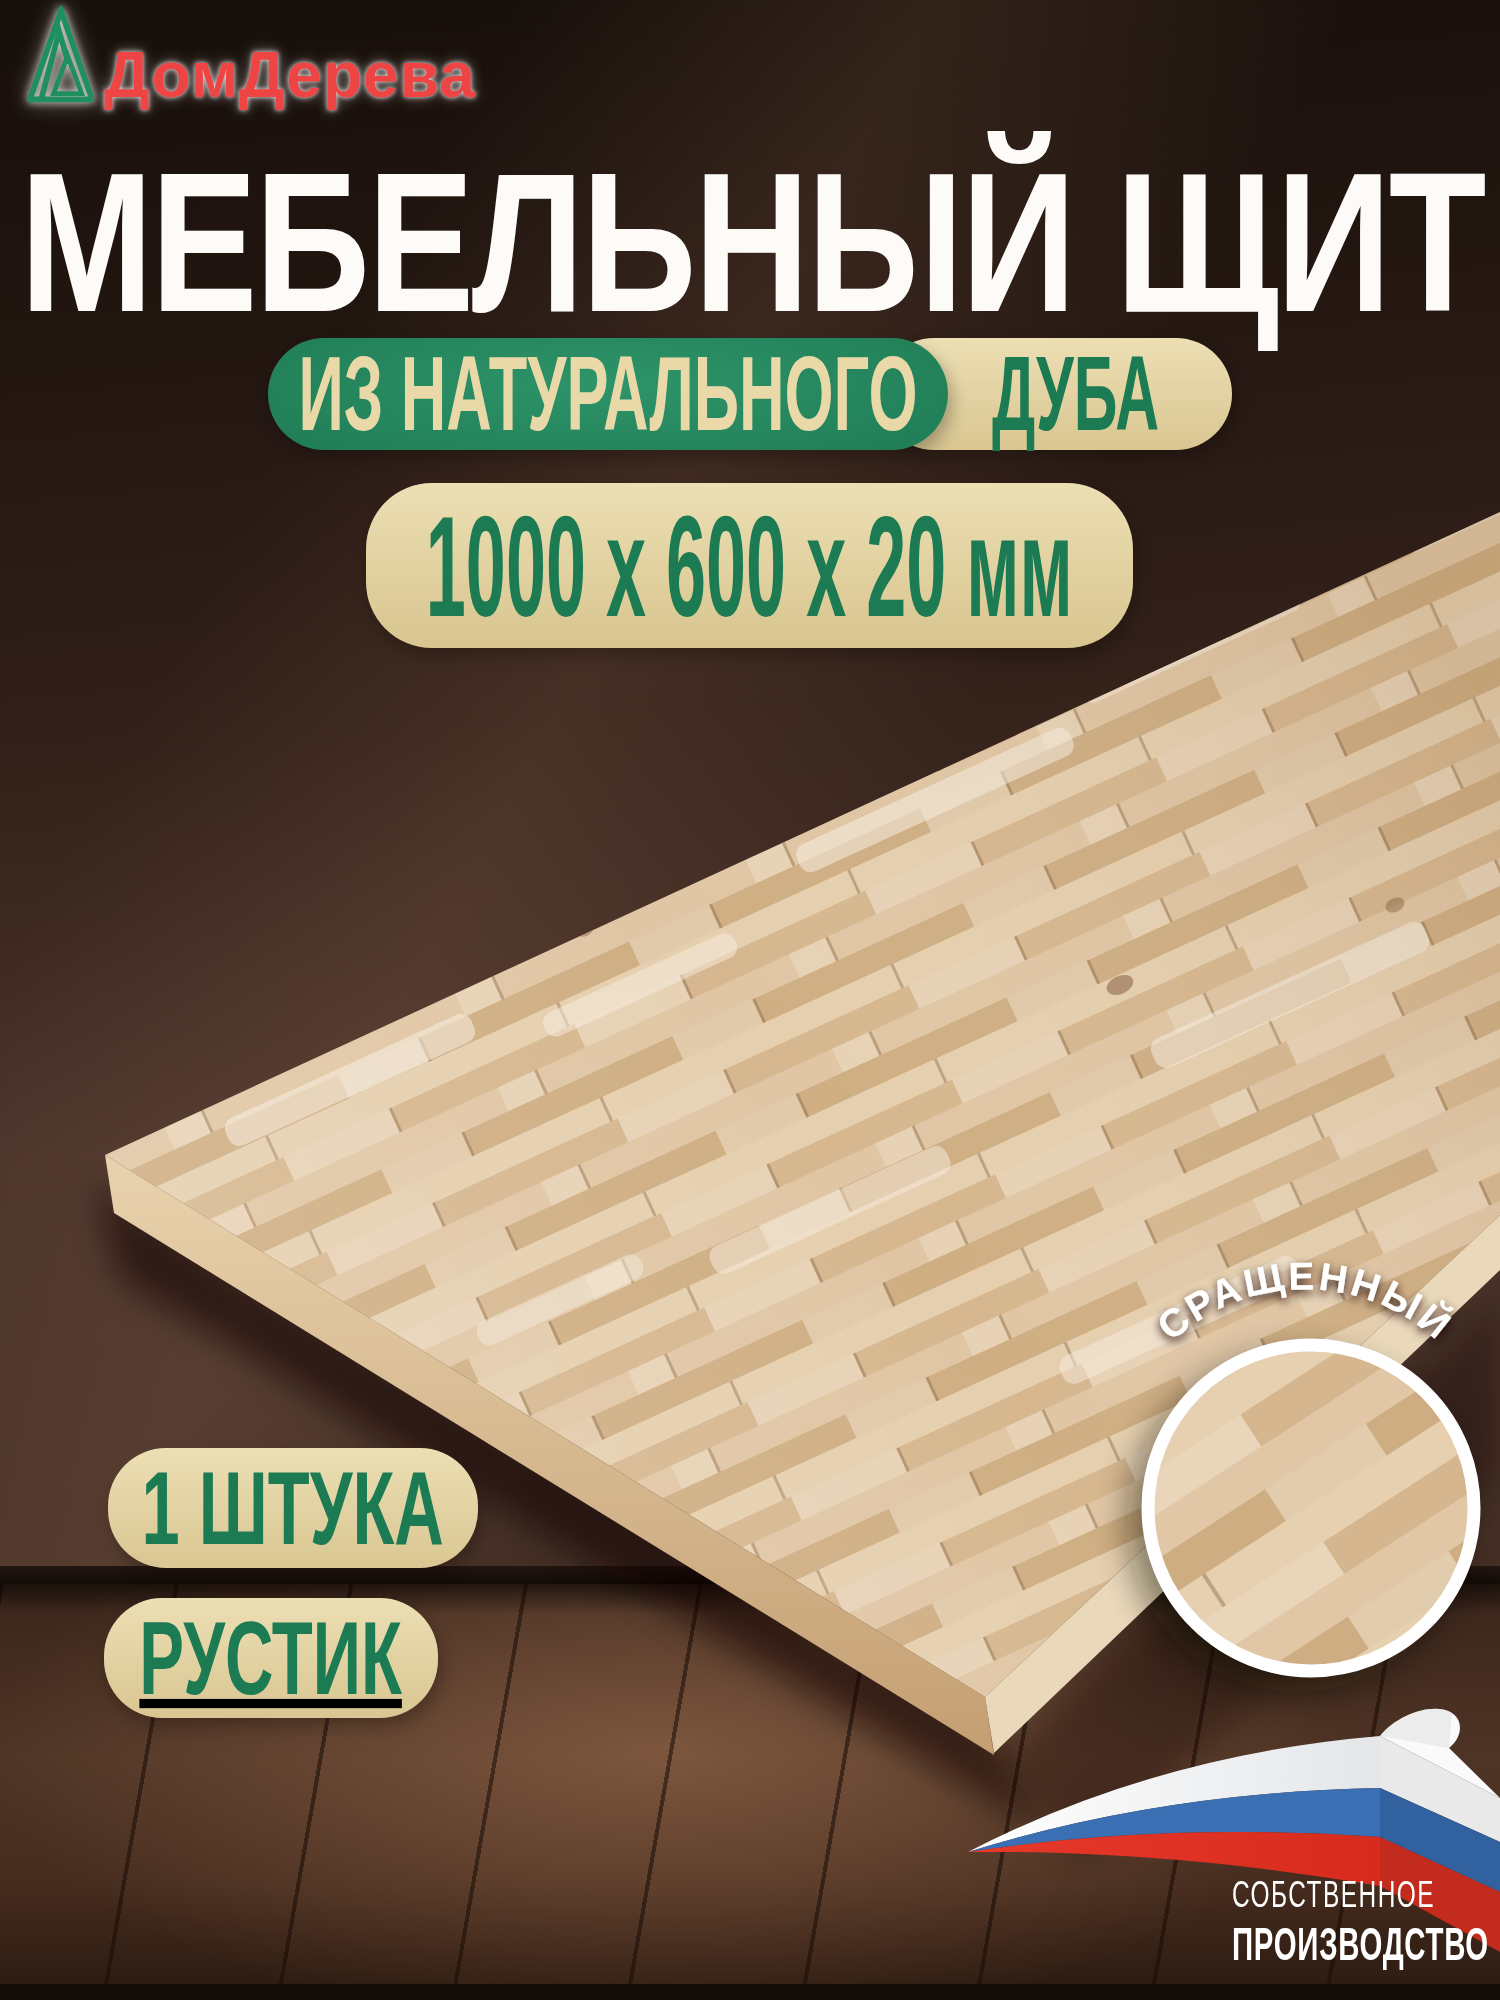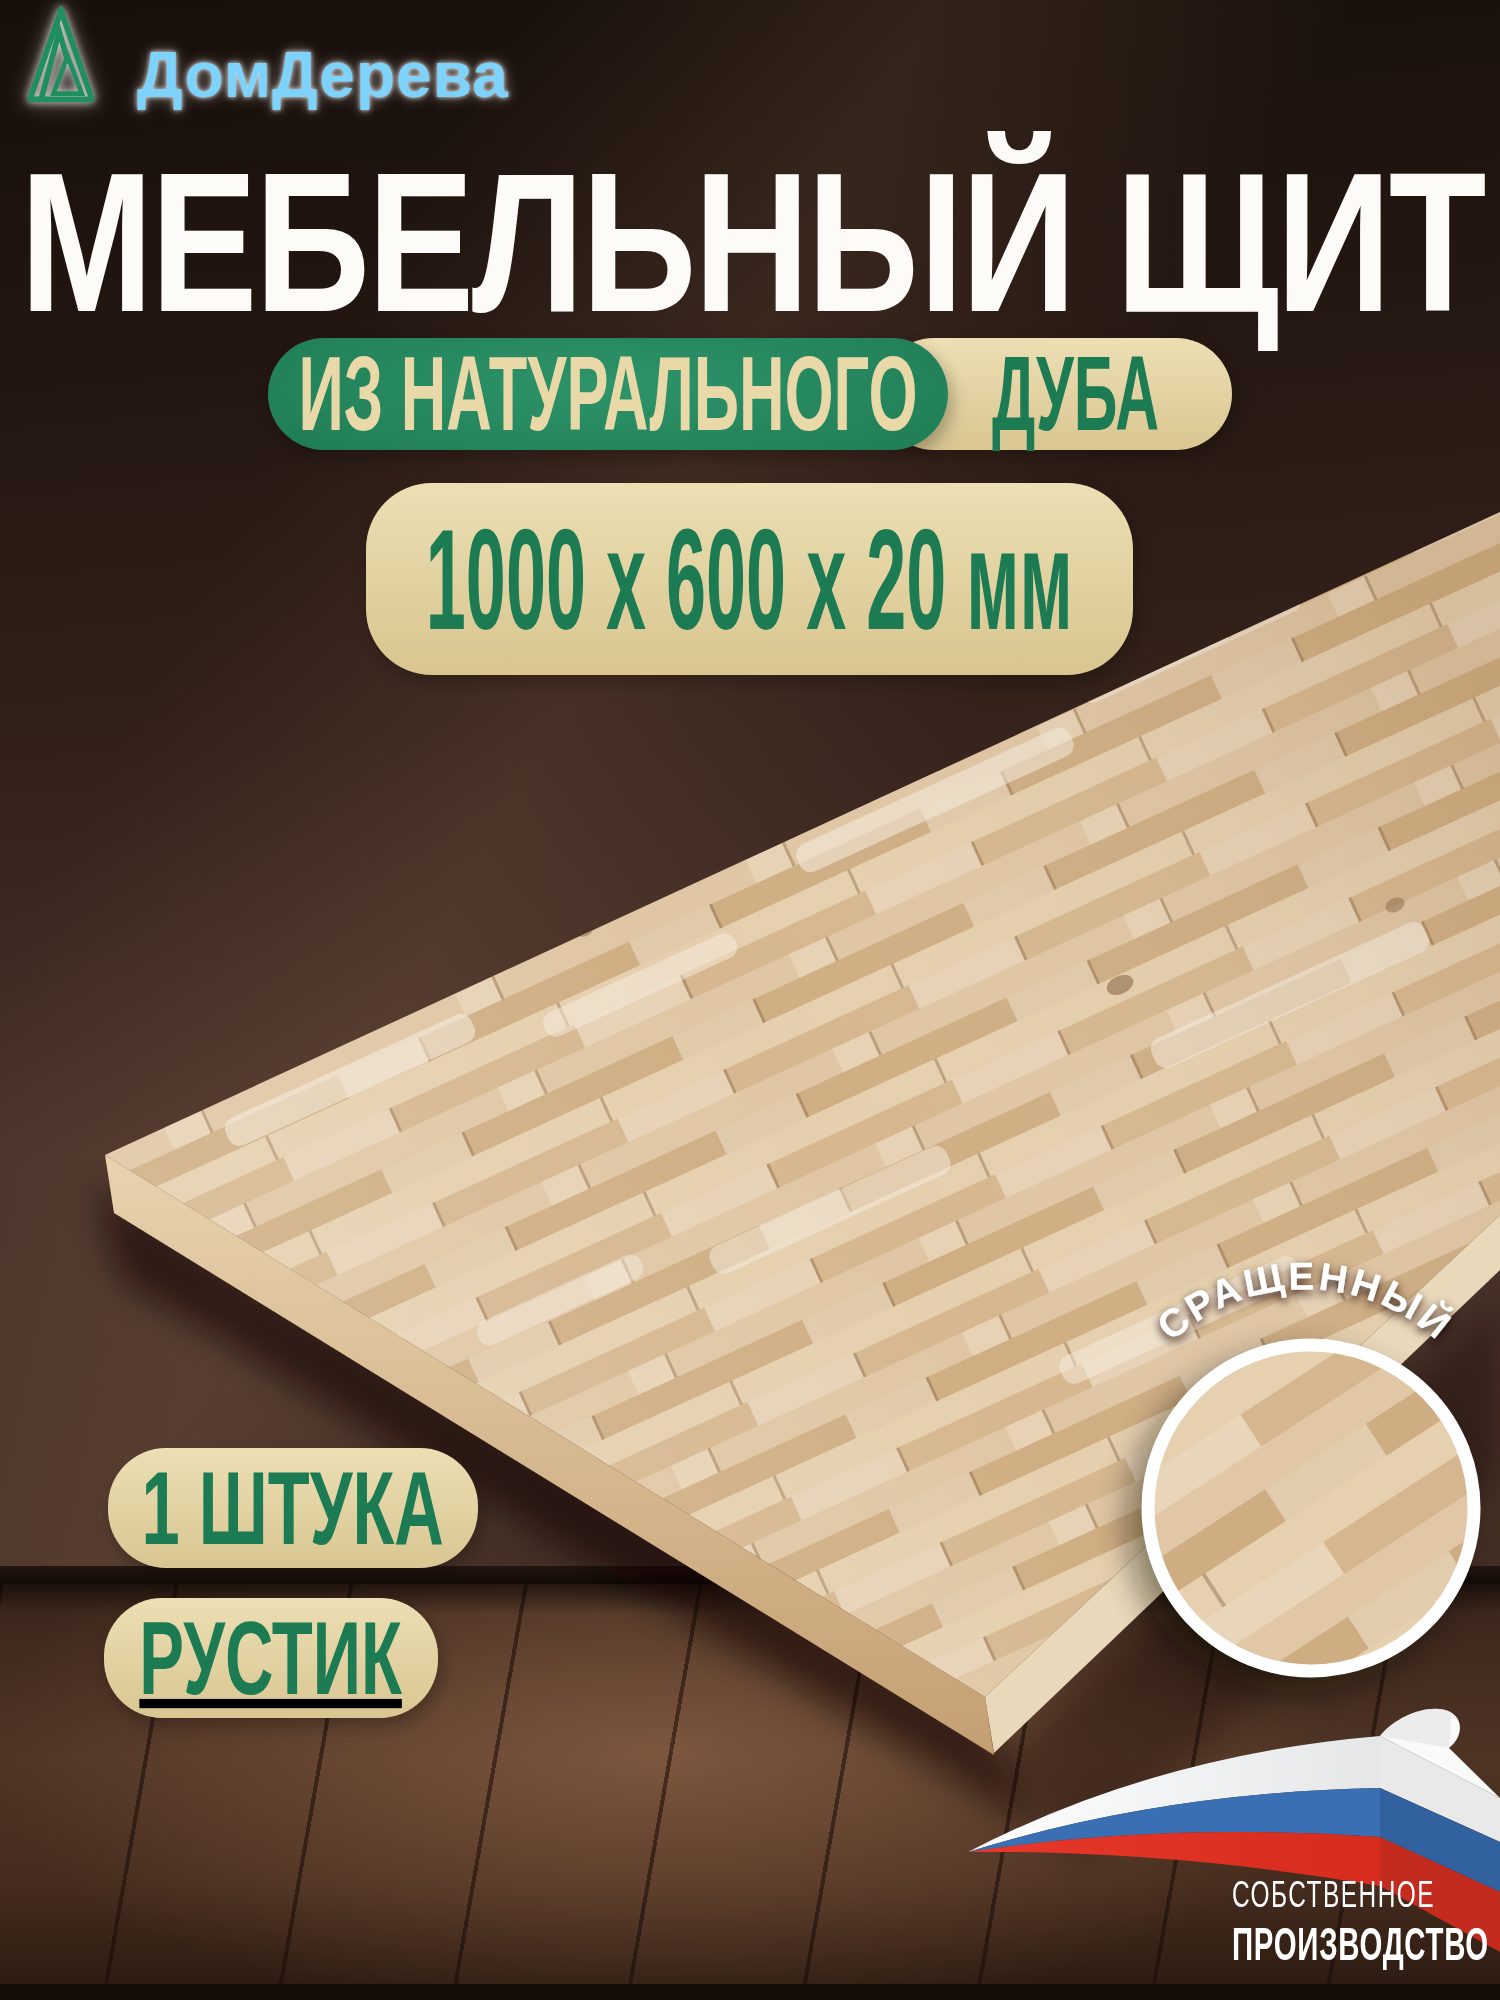--- a/index.html
+++ b/index.html
@@ -20,22 +20,22 @@
       radial-gradient(940px 390px at 44% 40%, rgba(190,134,96,.42), rgba(0,0,0,0) 72%),
       linear-gradient(180deg,#3a251b 0%,#4e3425 42%,#452c1e 72%,#2a1910 100%);}
   .floor-edge{position:absolute;left:0;top:1984px;width:1500px;height:16px;z-index:2;
     background:#140c07;}
 
   .scene{position:absolute;left:0;top:0;z-index:2;}
 
   
   .logo{position:absolute;left:28px;top:6px;z-index:6;display:flex;align-items:flex-end;gap:10px;}
   .logo-icon{filter:drop-shadow(0 0 4px rgba(255,255,255,.85)) drop-shadow(0 0 10px rgba(255,255,255,.35));}
-  .logo-text{font-size:64px;font-weight:700;color:#7dd3fc;line-height:.95;letter-spacing:1px;
-    text-shadow:0 0 5px rgba(255,255,255,.9),0 0 14px rgba(255,255,255,.45);margin-left:33px;}
+  .logo-text{font-size:64px;font-weight:700;color:#ef4444;line-height:.95;letter-spacing:1px;
+    text-shadow:0 0 5px rgba(255,255,255,.9),0 0 14px rgba(255,255,255,.45);}
 
   
   .title{position:absolute;left:20px;top:144px;z-index:6;color:#fcfbf8;font-weight:700;
     font-size:128px;line-height:1;letter-spacing:-2px;white-space:nowrap;
     transform:scale(1.25,1.55);transform-origin:left top;}
 
   
   .pill{position:absolute;display:flex;align-items:center;justify-content:center;
         box-shadow:4px 8px 16px rgba(12,6,3,.28);}
   .pill .txt{font-weight:700;white-space:nowrap;line-height:1;}
@@ -43,21 +43,21 @@
   .beige-txt{color:#e9d8a8;}
 
   .material-beige{left:878px;top:338px;width:354px;height:112px;border-radius:56px;z-index:5;
     background:linear-gradient(180deg,#eddfb4,#d9c691);justify-content:flex-end;
     padding-right:52px;box-sizing:border-box;}
   .material-beige .txt{font-size:76px;transform:scale(.8,1.4);transform-origin:center;}
   .material-green{left:268px;top:338px;width:680px;height:112px;border-radius:56px;z-index:6;
     background:radial-gradient(130% 180% at 50% 42%,#2e9469 0%,#1e7a53 55%,#135339 100%);}
   .material-green .txt{font-size:76px;transform:scale(.83,1.4);transform-origin:center;}
 
-  .dims{left:366px;top:483px;width:767px;height:192px;border-radius:66px;z-index:6;
+  .dims{left:366px;top:483px;width:767px;height:165px;border-radius:66px;z-index:6;
     background:linear-gradient(180deg,#ecdfb4,#d8c58f);}
   .dims .txt{font-size:100px;transform:scale(.72,1.42);transform-origin:center;}
 
   .qty{left:108px;top:1448px;width:370px;height:120px;border-radius:58px;z-index:6;
     background:linear-gradient(180deg,#ecdfb4,#d9c692);}
   .qty .txt{font-size:78px;transform:scale(.88,1.32);transform-origin:center;}
   .grade{left:104px;top:1598px;width:334px;height:120px;border-radius:58px;z-index:6;
     background:linear-gradient(180deg,#ecdfb4,#d9c692);text-decoration:underline;}
   .grade .txt{font-size:78px;transform:scale(.86,1.32);transform-origin:center;}
 

